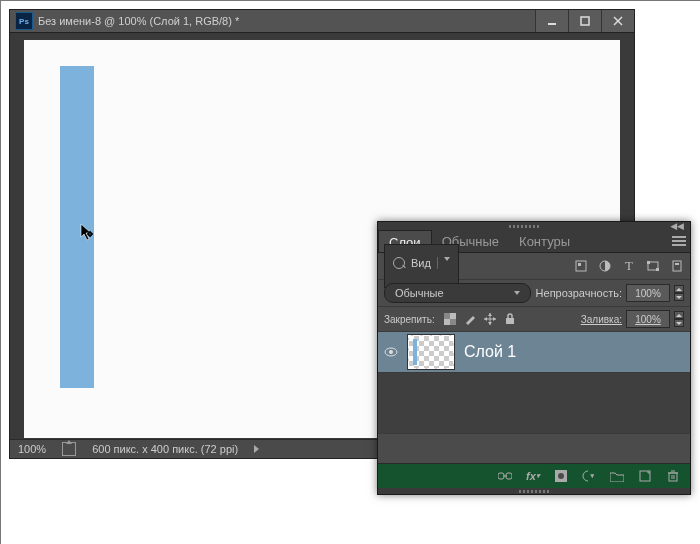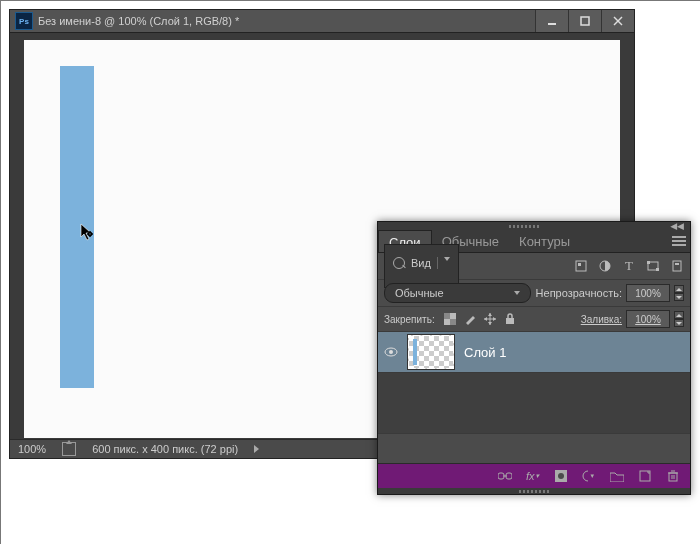--- a/index.html
+++ b/index.html
@@ -239,27 +239,28 @@
   .thumb.checker{
     background:
       linear-gradient(45deg,#ccc 25%,transparent 25%,transparent 75%,#ccc 75%),
       linear-gradient(45deg,#ccc 25%,#fff 25%,#fff 75%,#ccc 75%);
     background-size:10px 10px;
     background-position:0 0,5px 5px;
     border:1px dashed #fff;
     outline:1px solid #333;
   }
   .thumb .mini-blue{position:absolute;left:4px;top:3px;width:4px;height:26px;background:#7cb2dc;}
-  .layer-name{font-size:13px;}
+  .layer-name{font-size:16px;}
   .layer-lock{margin-left:auto;color:#ddd;}
   .layer-list .spacer{height:60px;border-bottom:1px solid #3a3a3a;background:#3f3f3f;}
   .panel-footer{
-    height:24px;background:#701a75;border-top:1px solid #2a2a2a;
+    height:24px;background:#14532d;border-top:1px solid #2a2a2a;
     display:flex;align-items:center;justify-content:flex-end;gap:14px;padding:0 10px;
     color:#aaa;
+    font-weight:bold;
   }
   .panel-footer span{width:14px;height:14px;display:flex;align-items:center;justify-content:center;}
   .panel-resize{
     height:6px;background:#3a3a3a;display:flex;align-items:center;justify-content:center;
   }
   .panel-resize div{width:30px;height:3px;background:repeating-linear-gradient(90deg,#777 0 2px,transparent 2px 4px);}
 </style>
 </head>
 <body>
 

